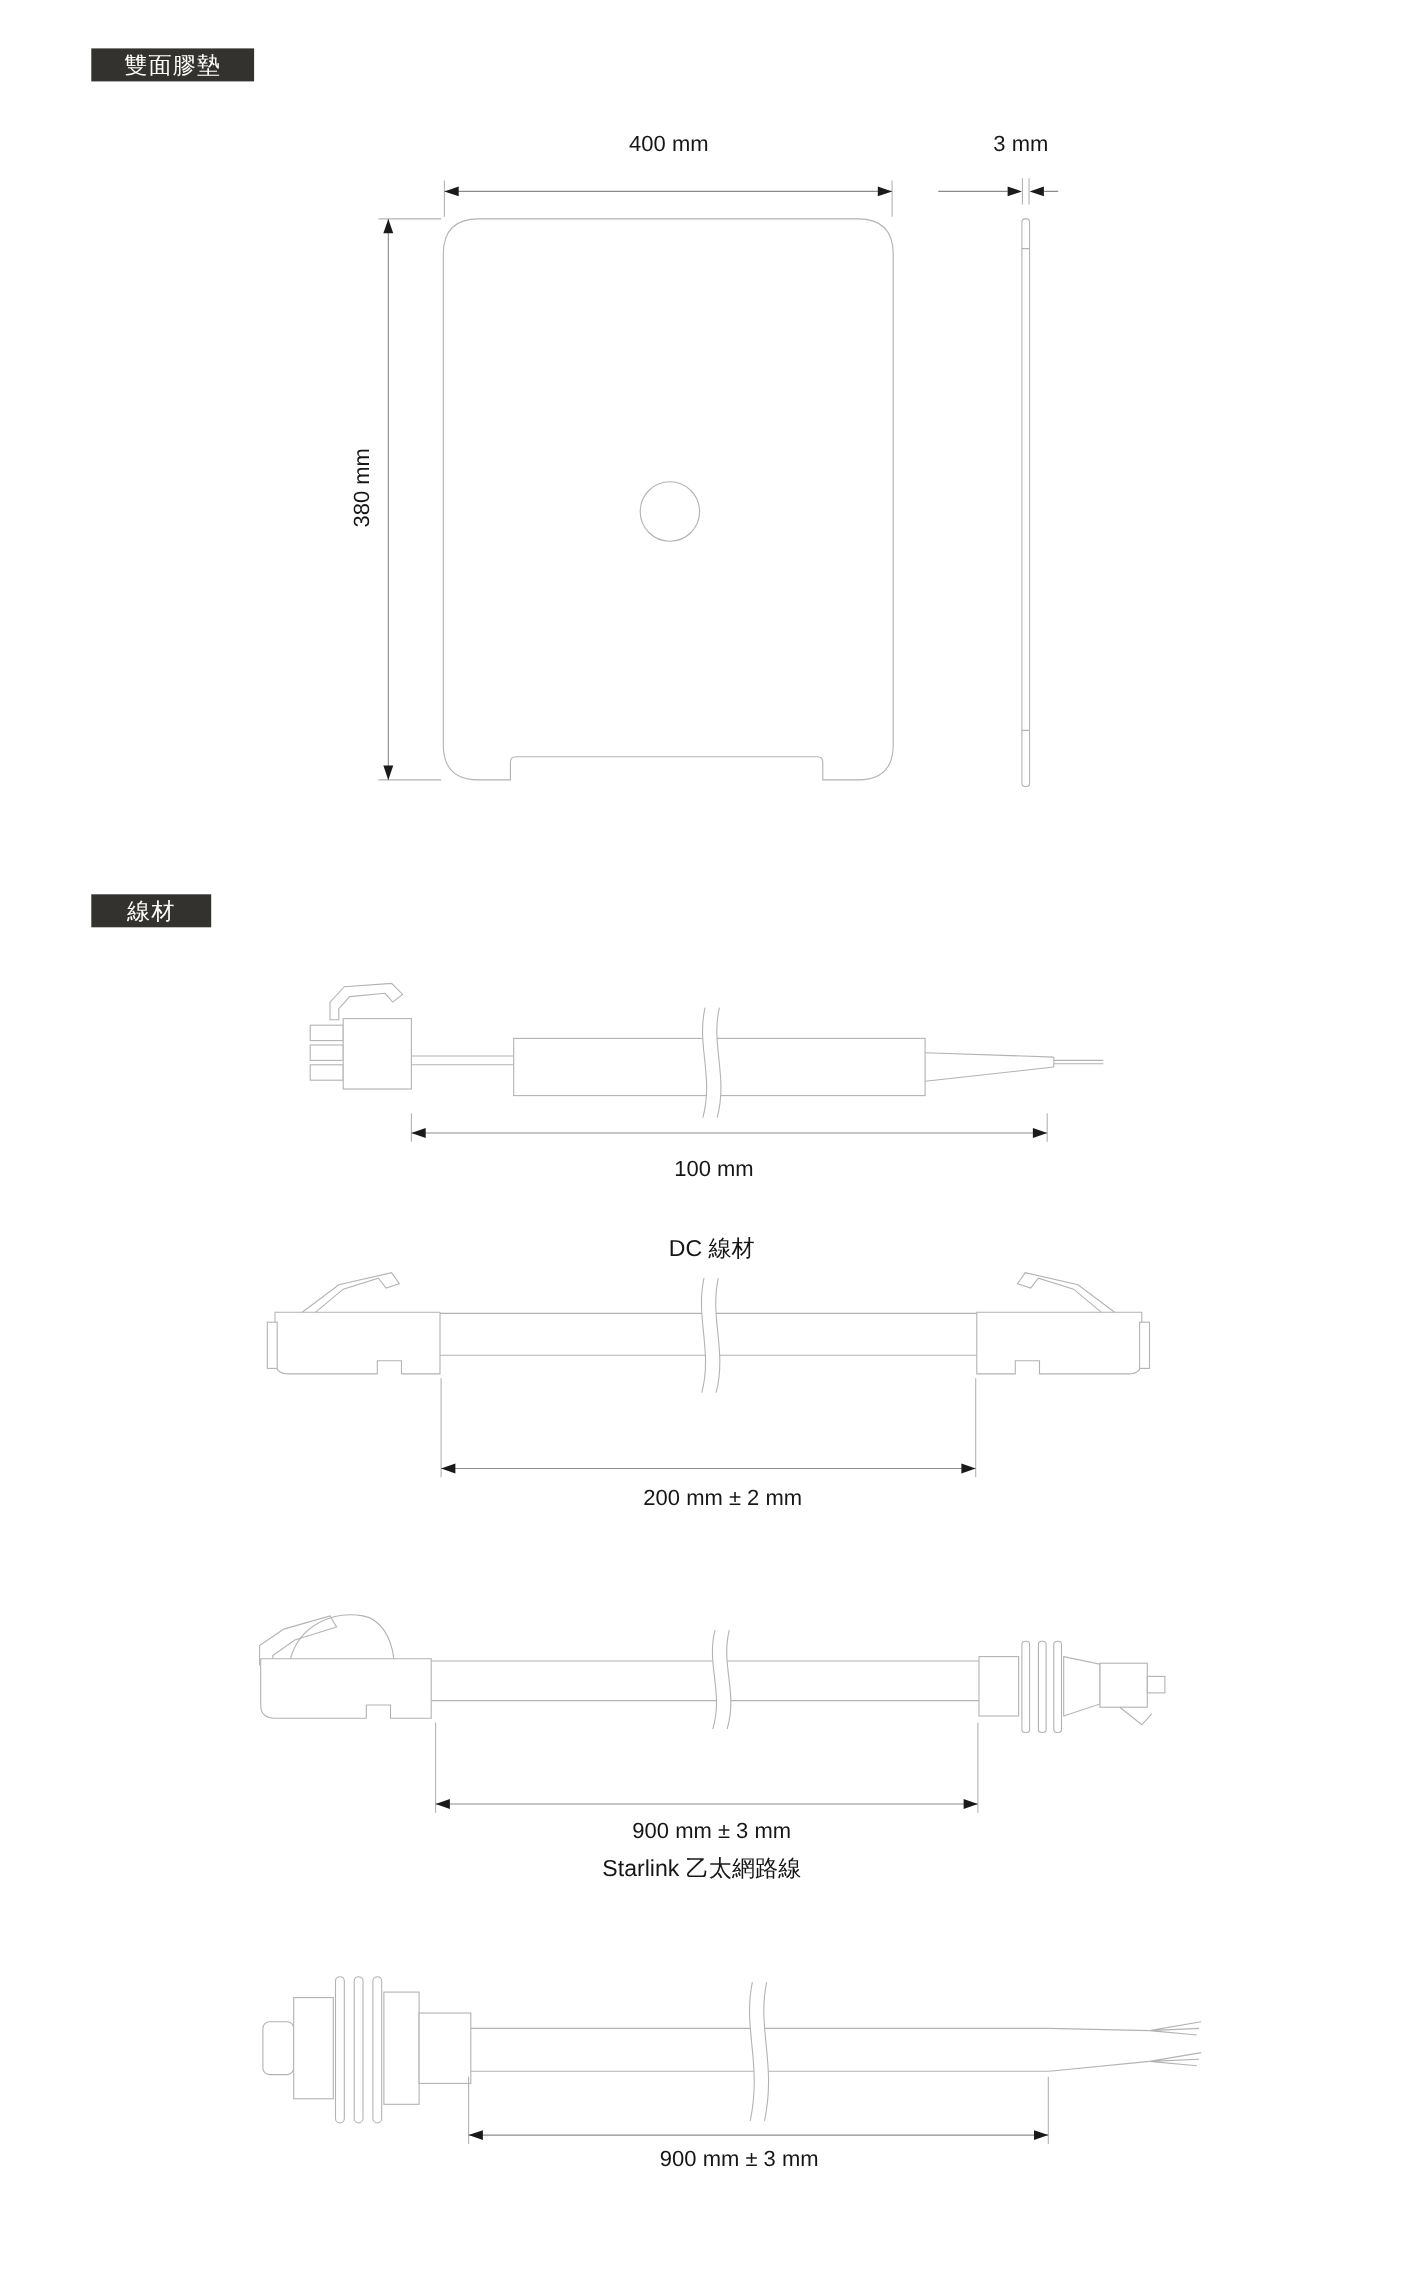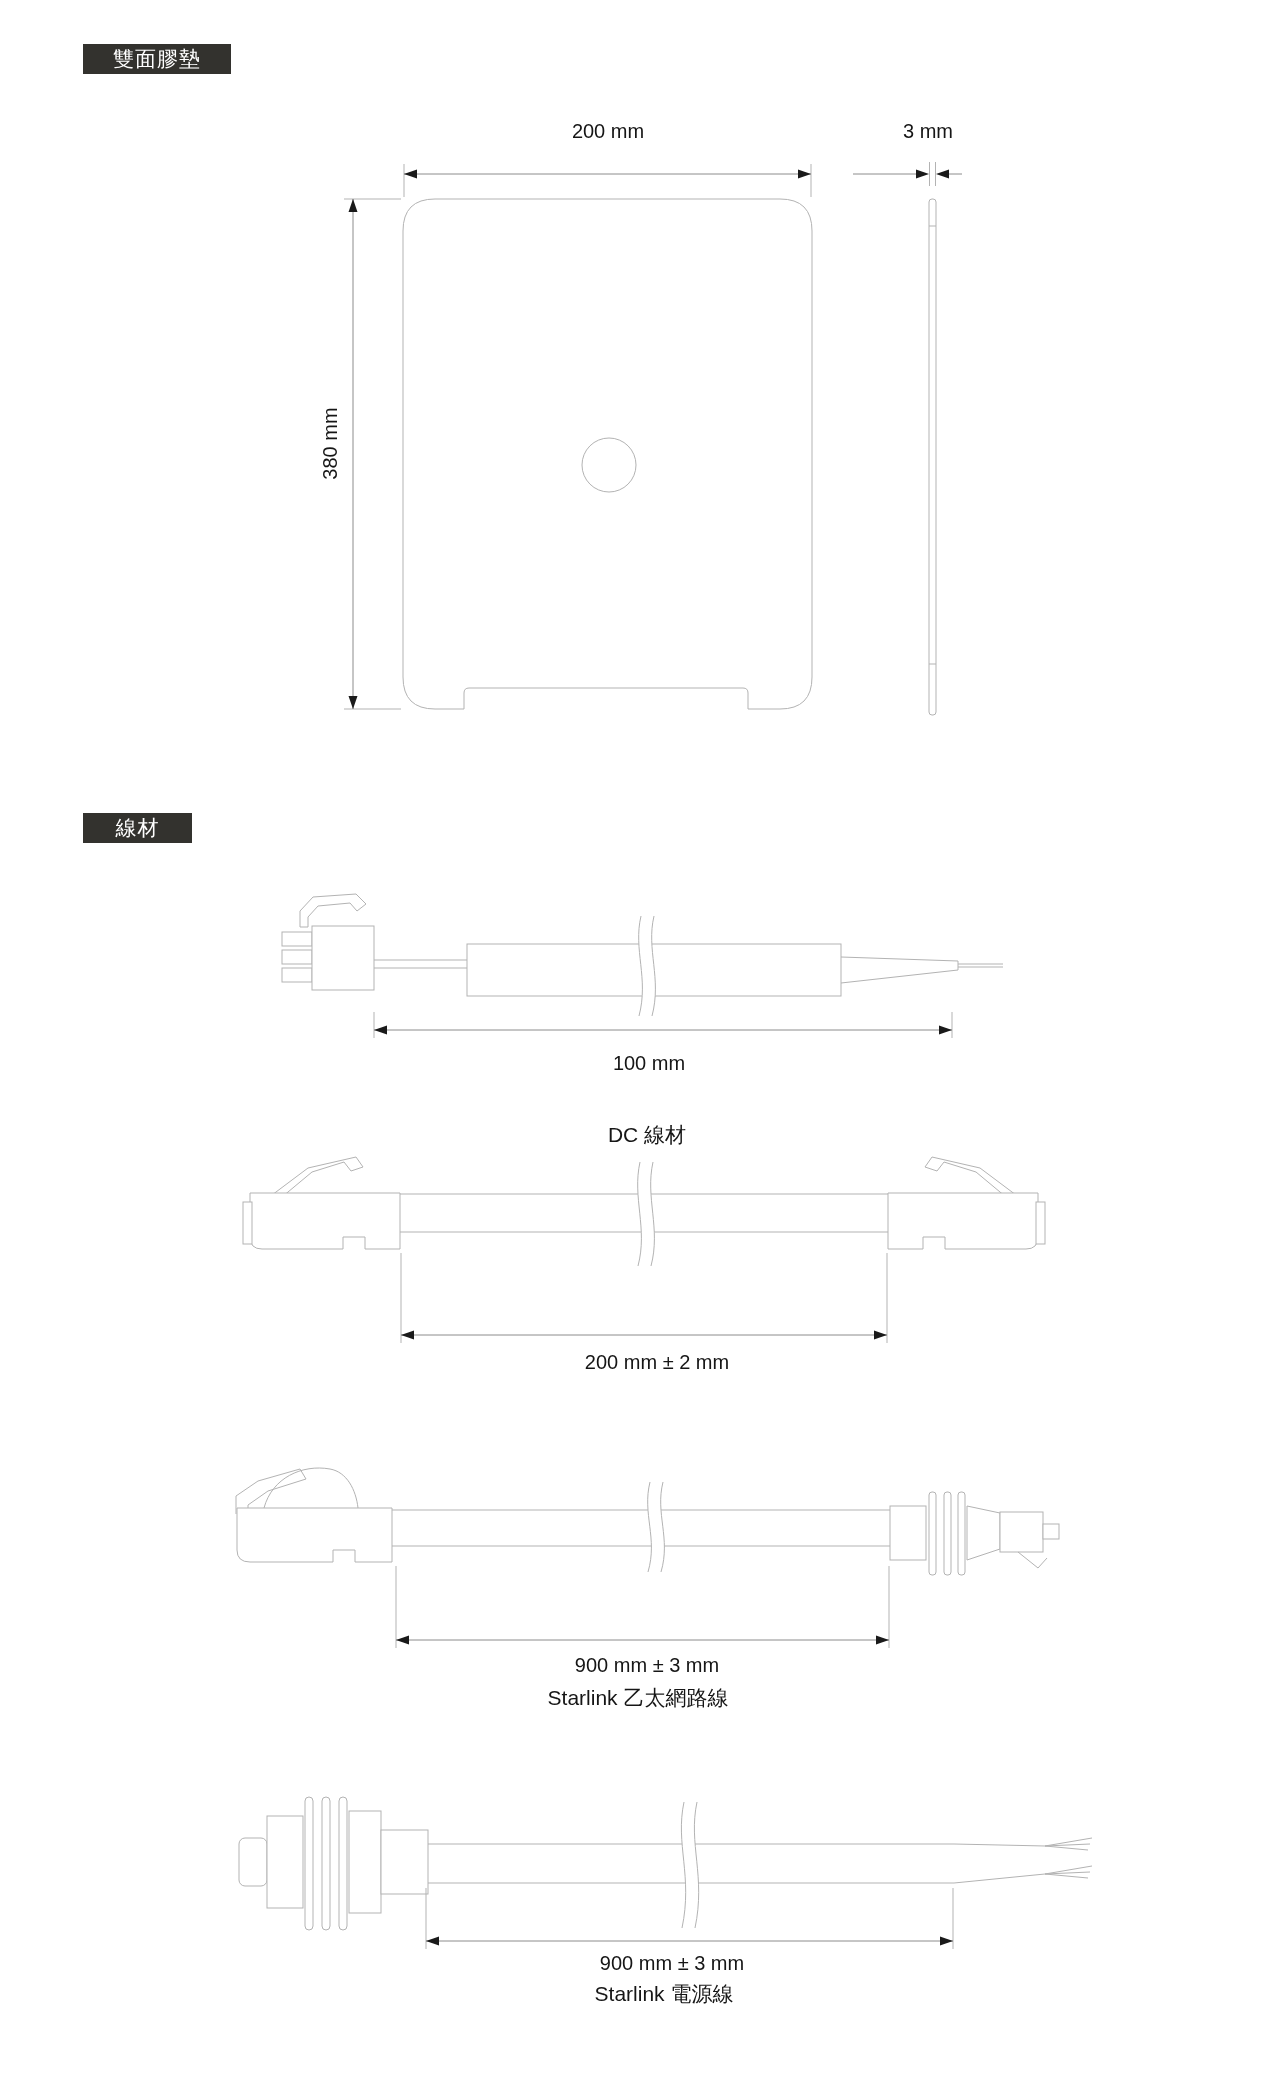--- a/index.html
+++ b/index.html
@@ -134,30 +134,29 @@
     <g>
       <path class="ln" d="M426 1888 V1949 M953 1888 V1949"></path>
       <path class="dim" d="M426 1941 H953"></path>
       <polygon class="arr" points="426,1941 439,1936.5 439,1945.5"></polygon>
       <polygon class="arr" points="953,1941 940,1936.5 940,1945.5"></polygon>
     </g>
   </svg>
 
   <div class="badge" style="left:83px;top:44px;width:148px;height:30px;">雙面膠墊</div>
 
-  <div class="lbl dim-lbl" style="left:508px;top:120px;width:200px;">200 mm</div>
+  <div class="lbl dim-lbl" style="left:508px;top:120px;width:200px;">400 mm</div>
   <div class="lbl dim-lbl" style="left:858px;top:120px;width:140px;">3 mm</div>
   <div class="lbl dim-lbl rot" style="left:270px;top:432px;width:120px;">380 mm</div>
 
   <div class="badge" style="left:83px;top:813px;width:109px;height:30px;">線材</div>
 
   <div class="lbl dim-lbl" style="left:529px;top:1052px;width:240px;text-align:center;">100 mm</div>
   <div class="lbl title-lbl" style="left:487px;top:1121px;width:320px;">DC 線材</div>
 
   <div class="lbl dim-lbl" style="left:507px;top:1351px;width:300px;">200 mm ± 2 mm</div>
 
   <div class="lbl dim-lbl" style="left:497px;top:1654px;width:300px;">900 mm ± 3 mm</div>
   <div class="lbl title-lbl" style="left:438px;top:1684px;width:400px;">Starlink 乙太網路線</div>
 
   <div class="lbl dim-lbl" style="left:522px;top:1952px;width:300px;">900 mm ± 3 mm</div>
-  <div class="lbl title-lbl" style="left:464px;top:1980px;width:400px;">Starlink 電源線</div>
 
 </div>
 
 </body></html>

